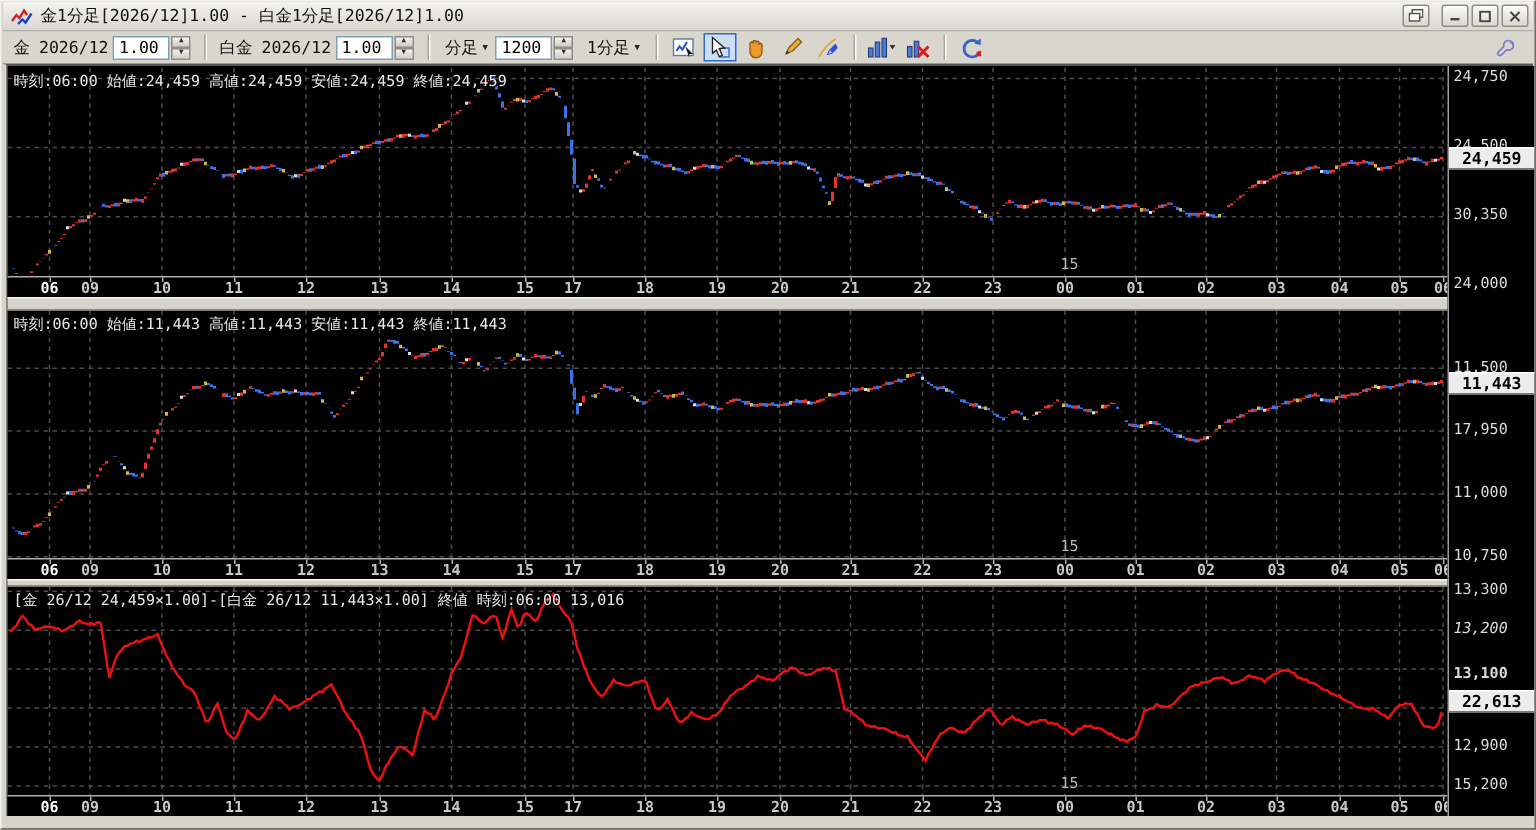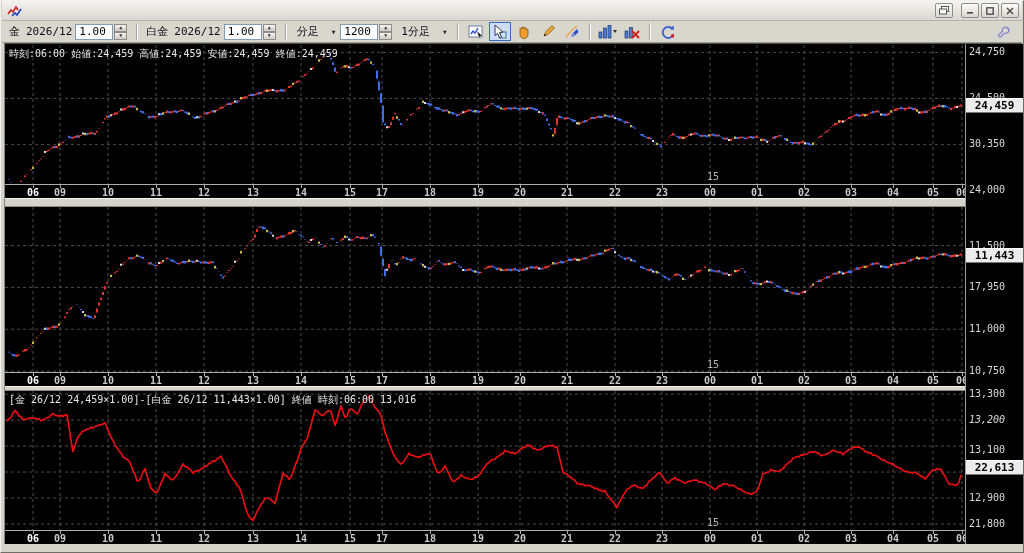--- a/index.html
+++ b/index.html
@@ -26,21 +26,21 @@
   
   #toolbar{position:absolute;left:1px;top:20px;right:1px;height:22px;background:#d9d6ce;
     border-bottom:1px solid #9d9a92;display:flex;align-items:center;padding:0 4px;font-size:11px;color:#111;}
   .tb-label{margin:0 3px;white-space:nowrap;}
   .tb-edit{background:#fff;border:1px solid #7f9db9;height:16px;min-width:38px;padding:1px 3px;
     font-size:11px;font-family:inherit;color:#000;display:inline-flex;align-items:center;}
   .spin{display:inline-flex;flex-direction:column;margin-left:1px;margin-right:4px;}
   .spin span{width:13px;height:8px;background:linear-gradient(#f5f4f1,#cfccc5);border:1px solid #8f8d86;
     font-size:5px;color:#333;display:flex;align-items:center;justify-content:center;line-height:1;}
   .tb-sep{width:2px;height:17px;margin:0 5px;border-left:1px solid #a8a59d;border-right:1px solid #fcfcfa;}
-  .tb-drop{display:inline-flex;align-items:center;margin:0 2px;padding:1px 3px;gap:10px;}
+  .tb-drop{display:inline-flex;align-items:center;margin:0 2px;padding:1px 3px;}
   .tb-drop .caret{font-size:6px;margin-left:3px;color:#222;}
   .tb-btn{width:22px;height:19px;display:flex;align-items:center;justify-content:center;margin:0 1px;border:1px solid transparent;}
   .tb-btn.pressed{background:#cdddf3;border:1px solid #316ac5;}
   .tb-btn svg{display:block;}
   #wrench-btn{position:absolute;right:6px;top:1px;}
   
   #chart{position:absolute;left:3px;top:42px;width:1018px;height:501px;background:#000;
     border-left:1px solid #88867f;border-top:1px solid #55534e;}
   .plot{position:absolute;left:0;}
   #plot0{top:1px;height:139px;}
@@ -70,20 +70,21 @@
 </head>
 <body>
 
 <div id="app-window">
 
   <div id="titlebar">
     <svg id="title-icon" viewBox="0 0 16 14">
       <path d="M1 10 L4 6 L6 8 L9 3 L11 6" fill="none" stroke="#d02020" stroke-width="1.6"></path>
       <path d="M5 12 L8 9 L10 11 L14 5" fill="none" stroke="#2040c0" stroke-width="1.6"></path>
     </svg>
+    <span id="title-text">金1分足[2026/12]1.00 - 白金1分足[2026/12]1.00</span>
     <span id="titlebar-spacer"></span>
     <span class="win-btn" id="btn-cascade">
       <svg width="10" height="9" viewBox="0 0 10 9">
         <rect x="2.5" y="0.5" width="7" height="5" fill="#fff" stroke="#555"></rect>
         <rect x="0.5" y="3" width="7" height="5" fill="#fff" stroke="#555"></rect>
       </svg>
     </span>
     <span class="win-btn">
       <svg width="8" height="7" viewBox="0 0 8 7">
           <rect x="1" y="5" width="6" height="1.6" fill="#444"></rect>
@@ -285,20 +286,21 @@
         <line x1="0" y1="3.117757009345794" x2="960" y2="3.117757009345794" stroke="#4c4c4c" stroke-width="1" stroke-dasharray="3 3"></line>
         <line x1="0" y1="29.09906542056075" x2="960" y2="29.09906542056075" stroke="#4c4c4c" stroke-width="1" stroke-dasharray="3 3"></line>
         <line x1="0" y1="55.080373831775695" x2="960" y2="55.080373831775695" stroke="#4c4c4c" stroke-width="1" stroke-dasharray="3 3"></line>
         <line x1="0" y1="81.06168224299066" x2="960" y2="81.06168224299066" stroke="#4c4c4c" stroke-width="1" stroke-dasharray="3 3"></line>
         <line x1="0" y1="107.04299065420561" x2="960" y2="107.04299065420561" stroke="#4c4c4c" stroke-width="1" stroke-dasharray="3 3"></line>
         <line x1="0" y1="133.02429906542056" x2="960" y2="133.02429906542056" stroke="#4c4c4c" stroke-width="1" stroke-dasharray="3 3"></line>
         <path d="M2 30.3L4 27.8L6 26.1L8 21.9L10 19.6L12 21.6L14 25.0L16 25.7L18 28.8L20 28.2L22 28.1L24 27.0L26 26.7L28 27.2L30 27.1L32 27.9L34 27.9L36 29.9L38 29.0L40 28.1L42 26.5L44 26.2L46 23.9L48 22.7L50 24.2L52 24.6L54 25.1L56 24.4L58 25.5L60 23.9L62 24.1L64 35.8L66 49.6L68 60.8L70 54.5L72 48.3L74 44.5L76 42.4L78 39.8L80 39.5L82 38.1L84 37.8L86 36.1L88 37.1L90 35.5L92 35.0L94 33.8L96 34.0L98 33.0L100 31.7L102 36.9L104 41.3L106 46.3L108 49.4L110 54.2L112 56.7L114 60.0L116 61.9L118 66.0L120 67.2L122 68.2L124 70.0L126 73.8L128 79.7L130 83.4L132 89.7L134 89.7L136 86.3L138 80.8L140 78.1L142 84.4L144 90.9L146 97.2L148 99.1L150 101.2L152 101.3L154 97.3L156 92.2L158 88.5L160 82.3L162 84.7L164 86.1L166 88.2L168 88.8L170 86.4L172 83.9L174 80.0L176 76.7L178 73.0L180 75.7L182 75.7L184 78.1L186 79.4L188 82.2L190 80.3L192 79.9L194 79.4L196 78.2L198 76.9L200 75.1L202 75.0L204 72.5L206 71.7L208 69.9L210 70.3L212 67.8L214 66.7L216 65.3L218 69.7L220 73.1L222 76.7L224 82.1L226 85.1L228 88.3L230 90.1L232 94.5L234 95.9L236 100.8L238 107.1L240 115.1L242 121.5L244 125.4L246 127.7L248 129.4L250 125.7L252 120.3L254 117.6L256 113.4L258 111.3L260 107.7L262 106.8L264 107.6L266 108.9L268 110.5L270 112.5L272 105.4L274 96.7L276 90.3L278 82.2L280 84.6L282 84.9L284 88.3L286 86.3L288 81.0L290 74.9L292 70.1L294 64.7L296 57.7L298 54.6L300 50.8L302 48.2L304 40.9L306 34.3L308 26.4L310 19.3L312 19.8L314 22.1L316 23.8L318 24.6L320 22.5L322 20.4L324 19.7L326 20.6L328 27.9L330 34.1L332 28.9L334 21.0L336 15.2L338 20.9L340 26.5L342 25.5L344 18.9L346 17.9L348 18.9L350 21.5L352 22.9L354 20.4L356 14.8L358 11.1L360 8.9L362 7.7L364 5.0L366 8.3L368 12.8L370 16.0L372 18.8L374 20.6L376 24.7L378 32.3L380 41.6L382 46.0L384 52.5L386 56.9L388 62.3L390 65.7L392 68.7L394 71.4L396 73.0L398 71.8L400 68.1L402 65.8L404 62.1L406 64.3L408 64.4L410 65.2L412 65.9L414 66.1L416 65.5L418 63.8L420 64.1L422 63.0L424 62.9L426 63.9L428 70.8L430 75.5L432 81.1L434 81.9L436 80.6L438 78.2L440 75.0L442 79.2L444 83.0L446 87.7L448 90.3L450 90.0L452 87.9L454 86.8L456 83.6L458 85.7L460 86.6L462 87.2L464 88.0L466 88.3L468 88.3L470 86.1L472 86.1L474 84.0L476 82.3L478 77.9L480 75.9L482 72.9L484 71.6L486 69.5L488 68.5L490 68.3L492 66.0L494 64.9L496 63.0L498 62.7L500 59.4L502 60.5L504 60.7L506 62.1L508 61.7L510 62.8L512 61.7L514 59.5L516 58.0L518 56.3L520 56.6L522 54.1L524 54.4L526 54.9L528 57.5L530 57.6L532 59.0L534 58.7L536 58.2L538 57.0L540 55.3L542 55.6L544 54.3L546 54.9L548 54.2L550 56.4L552 55.9L554 64.5L556 72.6L558 81.7L560 82.5L562 82.9L564 85.3L566 86.5L568 88.6L570 89.1L572 92.6L574 92.6L576 93.6L578 93.1L580 94.6L582 94.5L584 94.4L586 95.3L588 96.3L590 97.6L592 97.1L594 99.2L596 99.4L598 100.5L600 99.5L602 103.5L604 105.9L606 108.6L608 110.8L610 113.5L612 116.5L614 111.6L616 108.7L618 104.6L620 101.6L622 98.1L624 97.5L626 95.6L628 94.4L630 94.1L632 95.5L634 96.8L636 96.7L638 97.4L640 95.1L642 94.2L644 90.4L646 89.2L648 86.9L650 86.0L652 83.0L654 81.8L656 83.1L658 86.2L660 89.1L662 91.9L664 91.7L666 88.9L668 88.2L670 86.5L672 89.0L674 88.7L676 90.1L678 91.1L680 92.4L682 91.1L684 90.0L686 90.5L688 89.2L690 89.1L692 89.0L694 91.4L696 90.8L698 91.7L700 91.6L702 93.9L704 94.4L706 95.3L708 97.4L710 98.8L712 97.4L714 94.9L716 95.0L718 92.6L720 93.4L722 92.8L724 94.5L726 94.2L728 94.4L730 95.4L732 96.9L734 98.2L736 98.1L738 100.3L740 100.9L742 102.5L744 102.0L746 103.5L748 102.1L750 101.4L752 100.2L754 95.1L756 89.5L758 82.4L760 82.3L762 81.2L764 81.0L766 78.4L768 79.8L770 79.7L772 80.5L774 80.0L776 79.1L778 77.6L780 75.0L782 73.0L784 71.2L786 70.4L788 67.1L790 66.5L792 65.5L794 65.9L796 63.9L798 64.1L800 63.6L802 62.9L804 61.6L806 60.8L808 61.1L810 60.6L812 61.9L814 62.4L816 64.7L818 64.0L820 63.8L822 62.7L824 62.2L826 60.3L828 59.2L830 60.5L832 60.5L834 61.4L836 61.4L838 63.8L840 61.3L842 60.4L844 58.5L846 58.2L848 56.5L850 55.9L852 56.2L854 55.9L856 57.3L858 57.9L860 60.7L862 60.9L864 62.1L866 61.9L868 64.2L870 64.2L872 65.1L874 66.3L876 68.1L878 69.1L880 69.2L882 71.2L884 71.7L886 73.0L888 72.6L890 75.2L892 75.7L894 77.1L896 77.5L898 79.5L900 80.4L902 80.4L904 81.4L906 81.5L908 82.2L910 80.9L912 82.7L914 83.5L916 85.4L918 85.6L920 88.0L922 85.9L924 83.3L926 81.0L928 78.9L930 79.3L932 77.7L934 78.5L936 78.2L938 82.8L940 84.9L942 89.5L944 92.8L946 93.5L948 93.4L950 94.4L952 93.7L954 91.2L956 83.9" fill="none" stroke="#f01010" stroke-width="1.6"></path>
       </svg>
 
     <div class="info-line" id="info0">時刻:06:00 始値:24,459 高値:24,459 安値:24,459 終値:24,459</div>
+    <div class="info-line" id="info1">時刻:06:00 始値:11,443 高値:11,443 安値:11,443 終値:11,443</div>
     <div class="info-line" id="info2">[金 26/12 24,459×1.00]-[白金 26/12 11,443×1.00] 終値 時刻:06:00 13,016</div>
 
     <div class="date-label" id="date0">15</div>
     <div class="date-label" id="date1">15</div>
     <div class="date-label" id="date2">15</div>
 
     <div class="xstrip" id="strip0">
         <span class="xtick" style="left: 28px;"></span>
         <span class="xlab first" style="left: 28px;">06</span>
         <span class="xtick" style="left: 55px;"></span>
@@ -446,19 +448,19 @@
         <div class="ylabel" style="top: 94.4172px;">30,350</div>
         <div class="ylabel" style="top: 140.444px;">24,000</div>
         <div class="value-box" style="top: 54.4391px;">24,459</div>
         <div class="ylabel" style="top: 195.528px;">11,500</div>
         <div class="ylabel" style="top: 237.406px;">17,950</div>
         <div class="ylabel" style="top: 279.284px; text-align: right;">11,000</div>
         <div class="ylabel" style="top: 321.162px;">10,750</div>
         <div class="value-box" style="top: 203.576px;">11,443</div>
         <div class="ylabel" style="top: 344.118px;">13,300</div>
         <div class="ylabel" style="top: 370.099px; font-style: italic;">13,200</div>
-        <div class="ylabel" style="top: 400px;">13,100</div>
+        <div class="ylabel" style="top: 400px; font-weight: bold;">13,100</div>
         <div class="ylabel" style="top: 448.043px; text-align: center;">12,900</div>
-        <div class="ylabel" style="top: 474.024px;">21,800</div>
+        <div class="ylabel" style="top: 474.024px;">15,200</div>
         <div class="value-box" style="top: 416.405px;">22,613</div>
       </div>
   </div>
 </div>
 
 </body></html>

